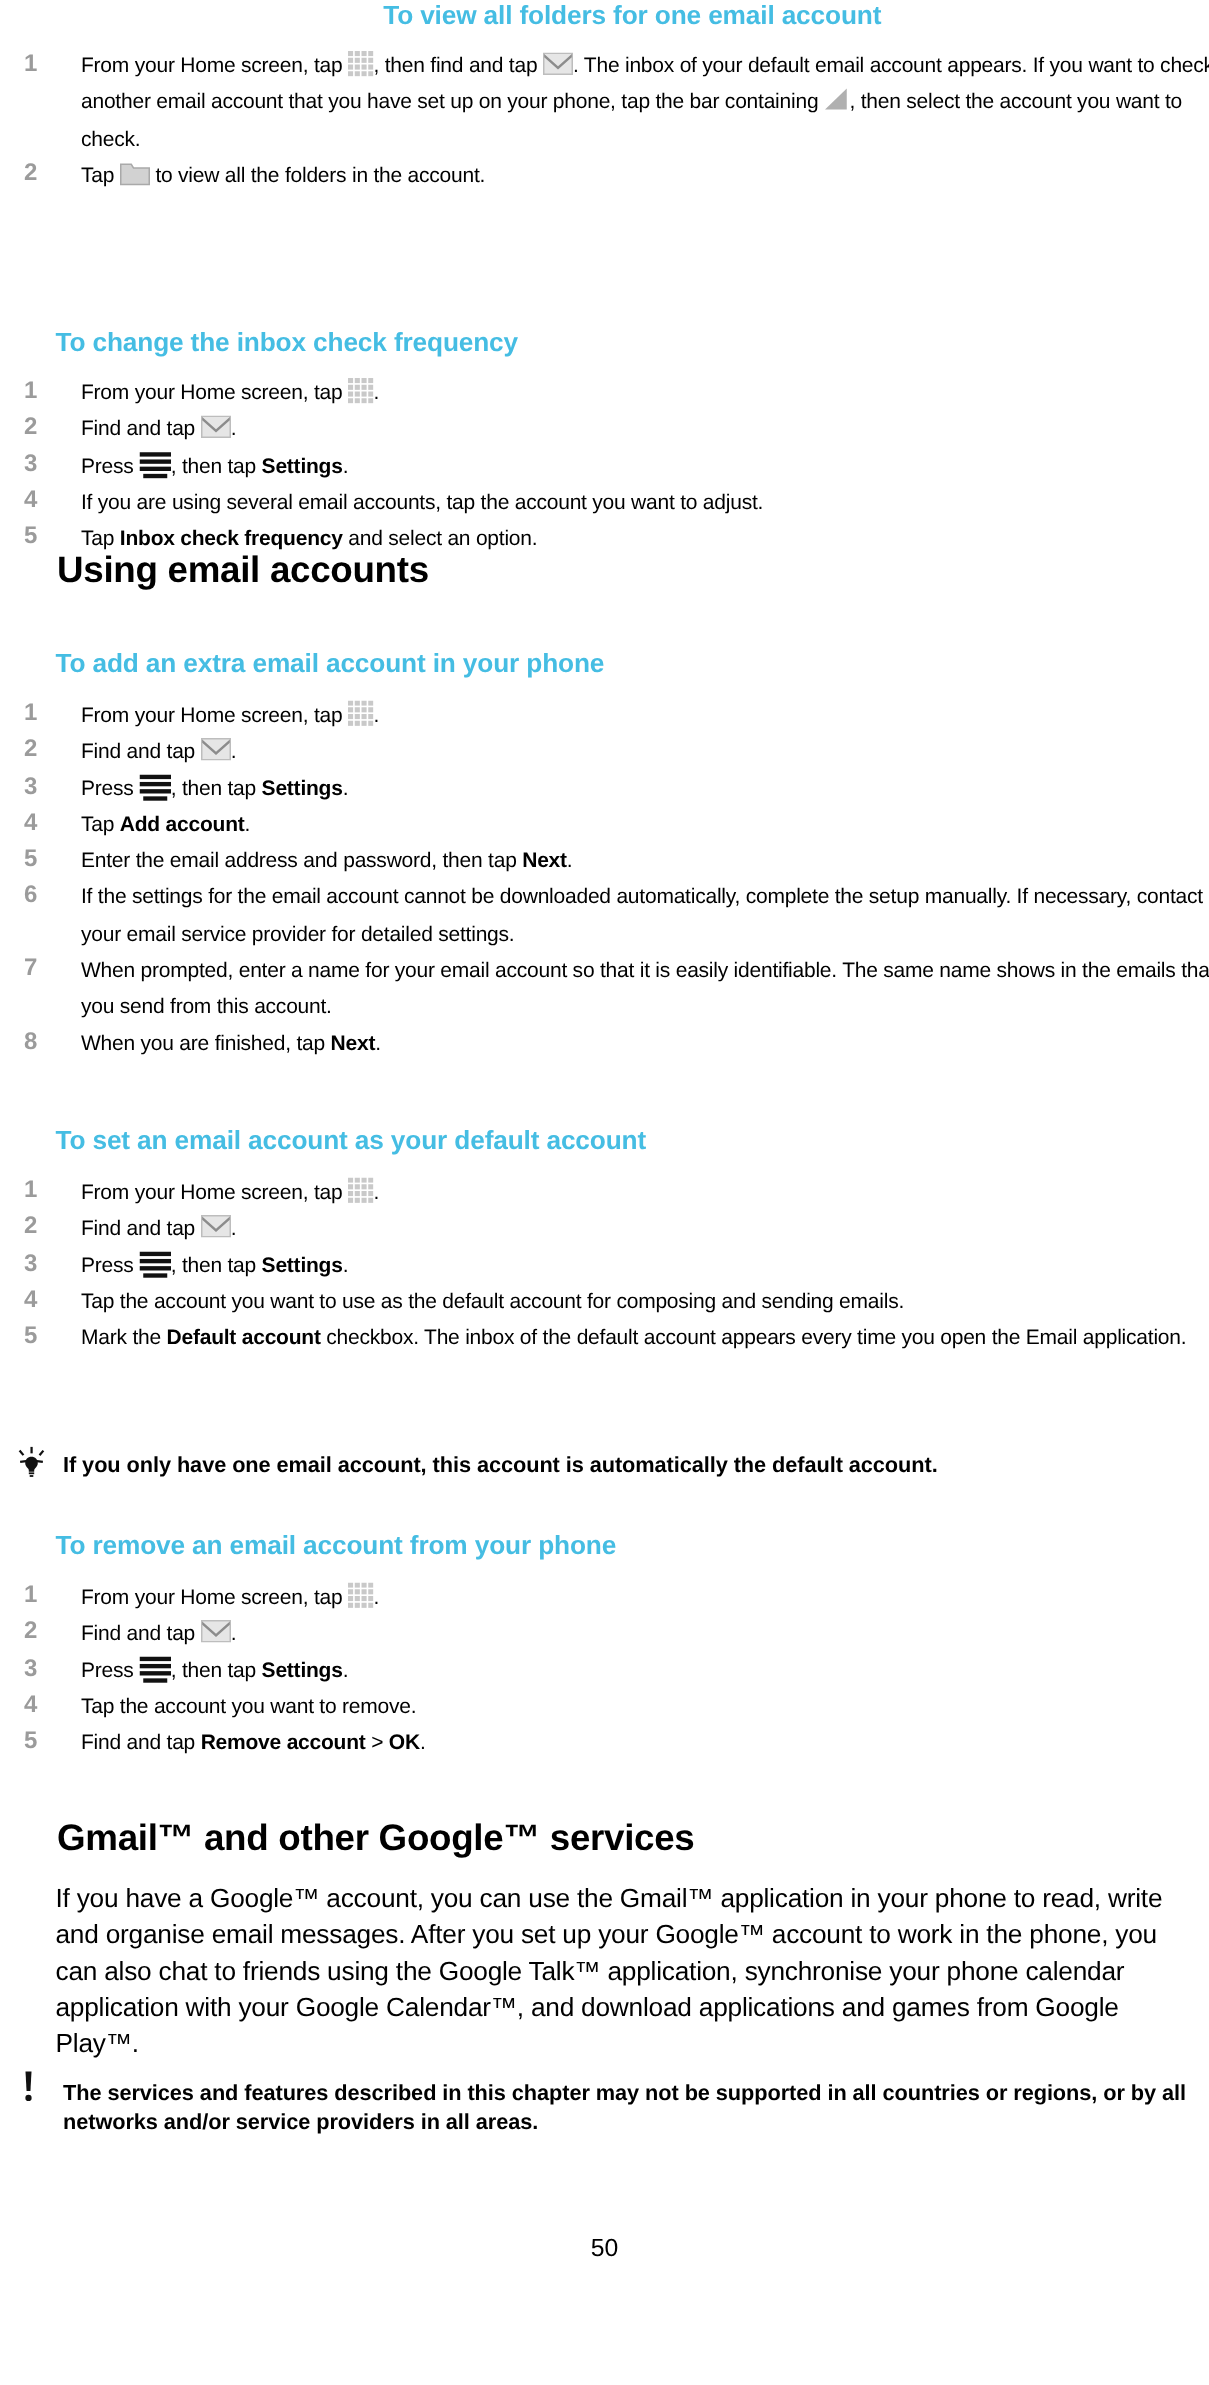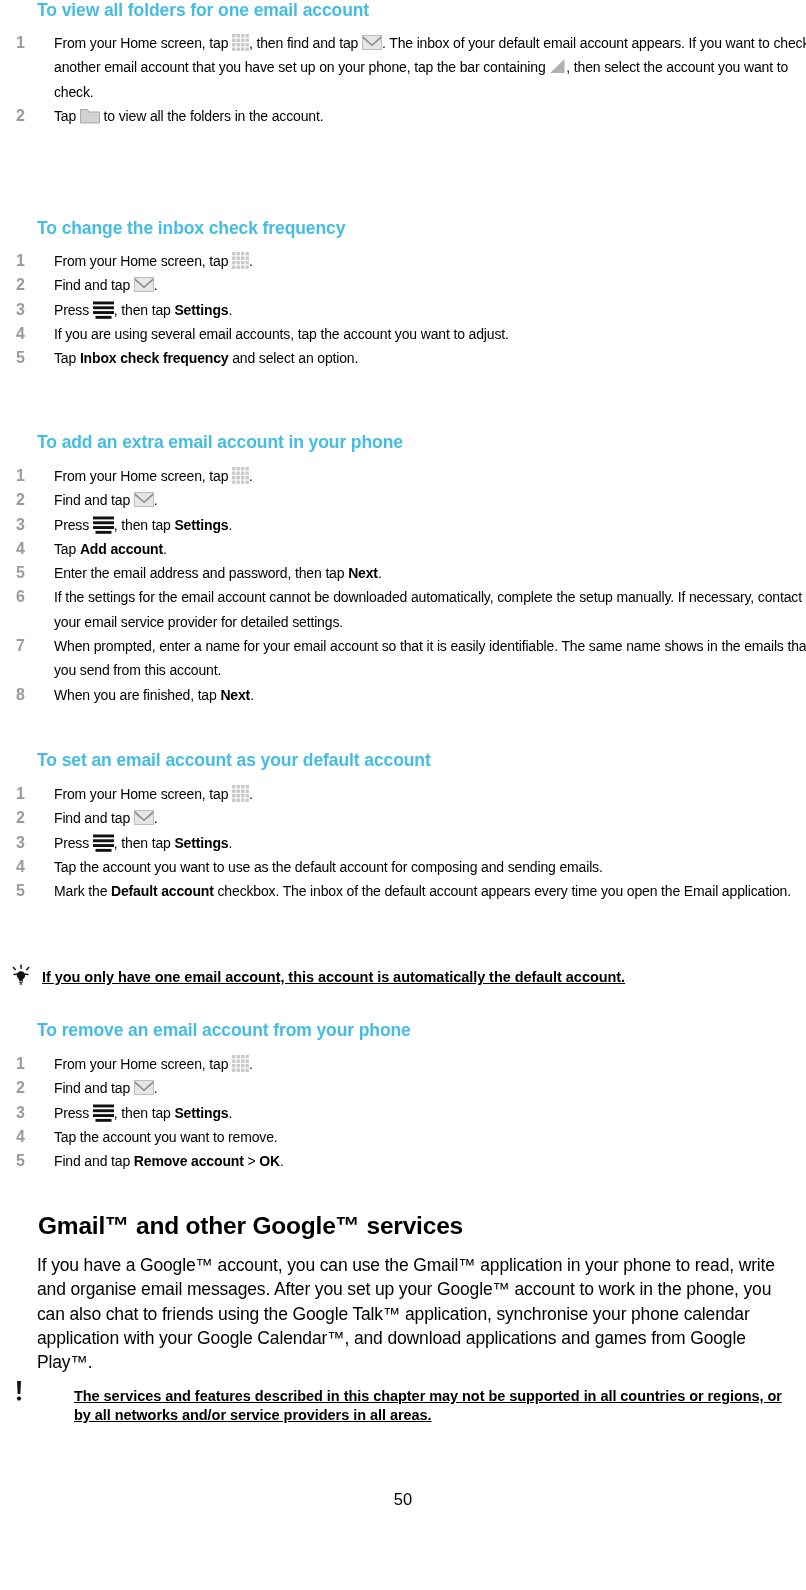--- a/index.html
+++ b/index.html
@@ -86,21 +86,21 @@
     line-height: 19px;
     font-weight: bold;
     letter-spacing: -0.05px;
   }
   .note-icon {
     flex: 0 0 34px;
     width: 34px;
     position: relative;
     height: 19px;
   }
-  .note-text { flex: 1 1 auto; text-decoration: underline; }
+  .note-text { flex: 1 1 auto; }
 
   
   .ic {
     display: inline-block;
     vertical-align: -3px;
     position: relative;
   }
   
   .ic-apps {
     width: 17px;
@@ -165,21 +165,21 @@
 
   
   .blk { position: absolute; }
 </style>
 </head>
 <body>
 
 <div class="page">
 
   <div class="blk" style="left:0; top:0; width:806px;">
-    <h3 class="sub-title" style="margin-left:37px;">To view all folders for one email account</h3>
+    <h3 class="sub-title" style="margin-left:37px;text-align:center;">To view all folders for one email account</h3>
     <ol class="steps" style="margin-top:10px;">
       <li style="width:760px;">
         <span><span>From your Home screen, tap </span><span class="ic ic-apps"><svg viewBox="0 0 17 17">
                 <g fill="#c9c9c9">
                   <rect x="0" y="0" width="3.4" height="3.4"></rect>
                   <rect x="4.5" y="0" width="3.4" height="3.4"></rect>
                   <rect x="9" y="0" width="3.4" height="3.4"></rect>
                   <rect x="13.5" y="0" width="3.4" height="3.4"></rect>
                   <rect x="0" y="4.5" width="3.4" height="3.4"></rect>
                   <rect x="4.5" y="4.5" width="3.4" height="3.4"></rect>
@@ -252,20 +252,23 @@
       </li>
       <li>
         <span>If you are using several email accounts, tap the account you want to adjust.</span>
       </li>
       <li>
         <span><span>Tap </span><b>Inbox check frequency</b><span> and select an option.</span></span>
       </li>
     </ol>
   </div>
 
+  <div class="blk" style="left:0; top:367px; width:806px;">
+    <h2 class="section-title" style="margin-left:38px;">Using email accounts</h2>
+  </div>
 
   <div class="blk" style="left:0; top:432px; width:728px;">
     <h3 class="sub-title" style="margin-left:37px;">To add an extra email account in your phone</h3>
     <ol class="steps" style="margin-top:11px;">
       <li>
         <span><span>From your Home screen, tap </span><span class="ic ic-apps"><svg viewBox="0 0 17 17">
                 <g fill="#c9c9c9">
                   <rect x="0" y="0" width="3.4" height="3.4"></rect>
                   <rect x="4.5" y="0" width="3.4" height="3.4"></rect>
                   <rect x="9" y="0" width="3.4" height="3.4"></rect>
@@ -438,21 +441,21 @@
   </div>
 
   <div class="blk" style="left:0; top:1212px; width:794px;">
     <h2 class="section-title" style="margin-left:38px;">Gmail™ and other Google™ services</h2>
   </div>
 
   <div class="blk" style="left:37px; top:1253px; width:760px;">
     <p class="body-text">If you have a Google™ account, you can use the Gmail™ application in your phone to read, write and organise email messages. After you set up your Google™ account to work in the phone, you can also chat to friends using the Google Talk™ application, synchronise your phone calendar application with your Google Calendar™, and download applications and games from Google Play™.</p>
   </div>
 
-  <div class="blk note-row" style="left:8px; top:1387px; width:790px;gap:32px;">
+  <div class="blk note-row" style="left:8px; top:1387px; width:790px;">
     <span class="note-icon">
       <svg class="ic-warn" viewBox="0 0 14 24">
         <g fill="#111111">
           <path d="M5 1 h4 l-0.7 13 h-2.6 z"></path>
           <circle cx="7" cy="18.6" r="2.1"></circle>
         </g>
       </svg>
     </span>
     <span class="note-text">The services and features described in this chapter may not be supported in all countries or regions, or by all networks and/or service providers in all areas.</span>
   </div>

